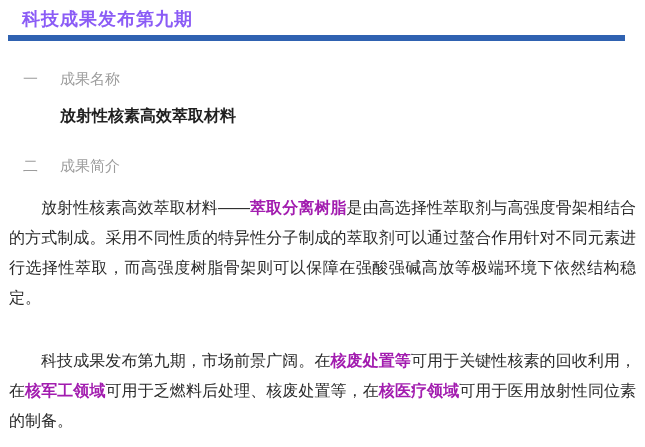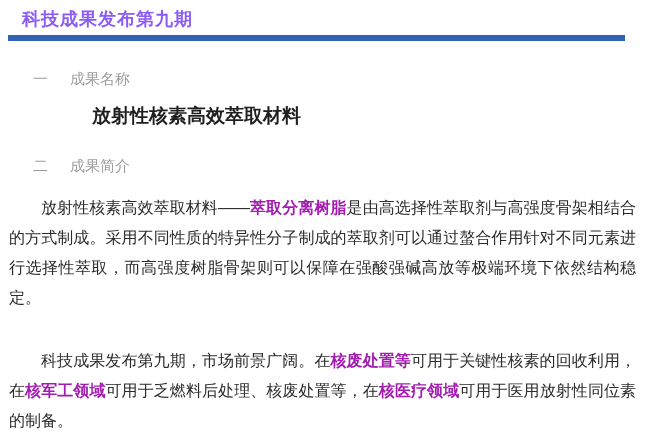--- a/index.html
+++ b/index.html
@@ -23,33 +23,33 @@
   }
   .title-bar {
     height: 6px;
     margin: 5px 20px 0 8px;
     background: #2f62b1;
   }
 
   
   .sec-head {
     margin-top: 28px;
-    padding-left: 33px;
+    padding-left: 23px;
     font-size: 15px;
     line-height: 20px;
     color: #9c9c9c;
   }
   .sec-head.second { margin-top: 30px; }
   .sec-num { display: inline-block; margin-right: 22px; }
 
   
   .achievement-name {
     margin-top: 17px;
-    padding-left: 92px;
-    font-size: 19px;
+    padding-left: 60px;
+    font-size: 16px;
     line-height: 20px;
     font-weight: bold;
     color: #1f1f1f;
   }
 
   
   .body-para {
     margin: 17px 9px 0 9px;
     font-size: 16px;
     line-height: 30px;

